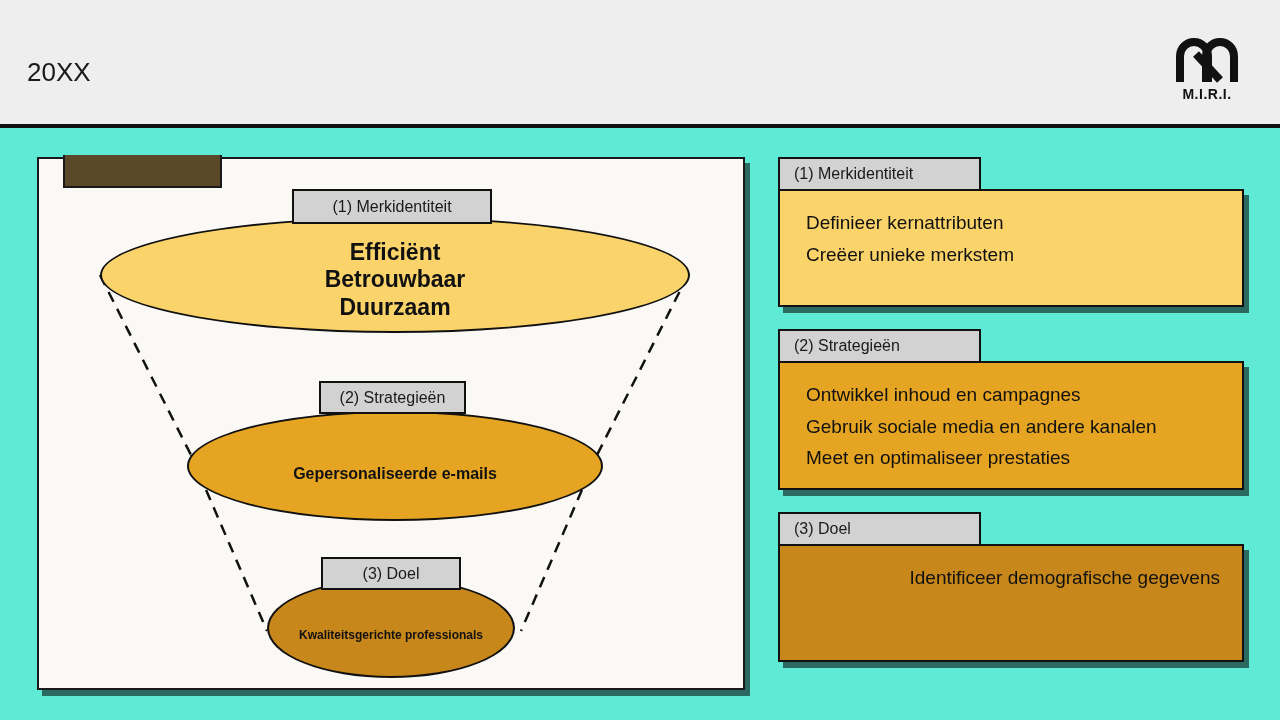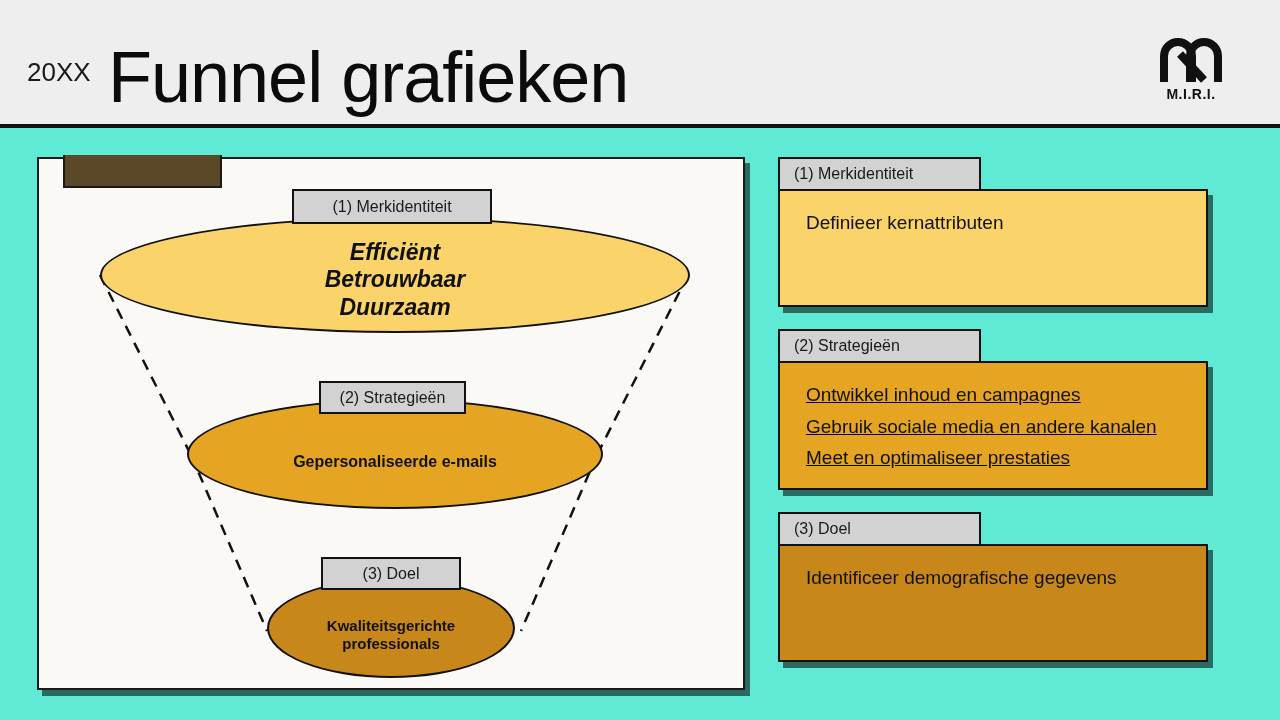--- a/index.html
+++ b/index.html
@@ -42,21 +42,21 @@
     top: 38px;
     font-size: 72px;
     line-height: 78px;
     font-weight: 400;
     color: #0b0b0b;
     letter-spacing: -1px;
     white-space: nowrap;
   }
   .logo {
     position: absolute;
-    right: 52px;
+    right: 36px;
     top: 36px;
     width: 74px;
     text-align: center;
   }
   .logo svg { display: block; margin: 0 auto; }
   .logo-text {
     font-size: 14px;
     font-weight: 700;
     letter-spacing: 0.5px;
     color: #111111;
@@ -102,21 +102,21 @@
   }
   .ellipse-text {
     font-weight: 700;
     color: #111111;
     line-height: 1.18;
     padding: 0 14px;
     white-space: pre-line;
   }
   .stage1 .ellipse-text { font-size: 23px; margin-top: 10px; }
   .stage2 .ellipse-text { font-size: 16px; }
-  .stage3 .ellipse-text { font-size: 15px; }
+  .stage3 .ellipse-text { font-size: 12px; }
 
   .badge {
     position: absolute;
     background: #D2D2D2;
     border: 2px solid #111111;
     box-sizing: border-box;
     display: flex;
     align-items: center;
     justify-content: center;
     font-size: 16px;
@@ -150,21 +150,21 @@
     box-sizing: border-box;
     display: flex;
     align-items: center;
     padding-left: 14px;
     font-size: 16px;
     color: #1a1a1a;
     z-index: 3;
   }
   .card-body {
     position: relative;
-    width: 430px;
+    width: 466px;
     min-height: 118px;
     margin-top: -2px;
     border: 2px solid #111111;
     box-sizing: border-box;
     padding: 16px 22px 14px 26px;
     box-shadow: 5px 6px 0 rgba(0,0,0,0.55);
   }
   .card-line {
     font-size: 19px;
     color: #111111;
@@ -172,21 +172,20 @@
     white-space: nowrap;
   }
 </style>
 </head>
 <body>
 
 <div class="slide">
 
   <div class="header">
     <div class="year">20XX</div>
-    <div class="slide-title">Funnel grafieken</div>
     <div class="logo">
       <span>
         <svg width="62" height="48" viewBox="0 0 62 48" aria-hidden="true">
           <path d="M4 46 L4 20 A14 14 0 0 1 32 20 L32 46" fill="none" stroke="#111111" stroke-width="8" stroke-linecap="butt"></path>
           <path d="M30 46 L30 20 A14 14 0 0 1 58 20 L58 46" fill="none" stroke="#111111" stroke-width="8" stroke-linecap="butt"></path>
           <path d="M20 18 L44 44" stroke="#111111" stroke-width="8" fill="none"></path>
         </svg>
       </span>
       <div class="logo-text">M.I.R.I.</div>
     </div>
@@ -195,32 +194,32 @@
   <div class="funnel-panel">
 
     <svg class="funnel-lines" viewBox="0 0 708 533">
       <line x1="61" y1="116" x2="152" y2="296" stroke="#111111" stroke-width="2.5" stroke-dasharray="11 8"></line>
       <line x1="649" y1="116" x2="558" y2="296" stroke="#111111" stroke-width="2.5" stroke-dasharray="11 8"></line>
       <line x1="152" y1="296" x2="228" y2="472" stroke="#111111" stroke-width="2.5" stroke-dasharray="11 8"></line>
       <line x1="558" y1="296" x2="482" y2="472" stroke="#111111" stroke-width="2.5" stroke-dasharray="11 8"></line>
     </svg>
 
     <div class="funnel-stage stage1">
-      <div class="ellipse" style="left:61px; top:58px; width:590px; height:116px; background:#FAD46A;font-style:italic;">
+      <div class="ellipse" style="left:61px; top:58px; width:590px; height:116px; background:#FAD46A;">
         <div class="ellipse-text">Efficiënt
 Betrouwbaar
 Duurzaam</div>
       </div>
       <div class="badge" style="left:253px; top:30px; width:200px; height:35px;">
         <span>(1) Merkidentiteit</span>
       </div>
     </div>
 
     <div class="funnel-stage stage2">
-      <div class="ellipse" style="left:148px; top:240px; width:416px; height:110px; background:#E5A522;">
+      <div class="ellipse" style="left:148px; top:252px; width:416px; height:110px; background:#E5A522;">
         <div class="ellipse-text" style="margin-top:16px;">Gepersonaliseerde e-mails</div>
       </div>
       <div class="badge" style="left:280px; top:222px; width:147px; height:33px;">
         <span>(2) Strategieën</span>
       </div>
     </div>
 
     <div class="funnel-stage stage3">
       <div class="ellipse" style="left:228px; top:419px; width:248px; height:100px; background:#C8871A;">
         <div class="ellipse-text" style="margin-top:14px;">Kwaliteitsgerichte professionals</div>
@@ -234,38 +233,39 @@
   <div class="panel-notch"></div>
 
   <div class="cards">
 
     <div class="card">
       <div class="card-tab">
         <span>(1) Merkidentiteit</span>
       </div>
       <div class="card-body" style="background:#FAD46A;">
         <div class="card-line">Definieer kernattributen</div>
+        <div class="card-line">Creëer unieke merkstem</div>
       </div>
     </div>
 
     <div class="card">
       <div class="card-tab">
         <span>(2) Strategieën</span>
       </div>
-      <div class="card-body" style="background:#E5A522;text-decoration:underline;">
+      <div class="card-body" style="background:#E5A522;">
         <div class="card-line">Ontwikkel inhoud en campagnes</div>
         <div class="card-line">Gebruik sociale media en andere kanalen</div>
         <div class="card-line">Meet en optimaliseer prestaties</div>
       </div>
     </div>
 
     <div class="card">
       <div class="card-tab">
         <span>(3) Doel</span>
       </div>
-      <div class="card-body" style="background:#C8871A;">
+      <div class="card-body" style="background:#C8871A;text-align:right;">
         <div class="card-line">Identificeer demografische gegevens</div>
       </div>
     </div>
 
   </div>
 
 </div>
 
 </body></html>

